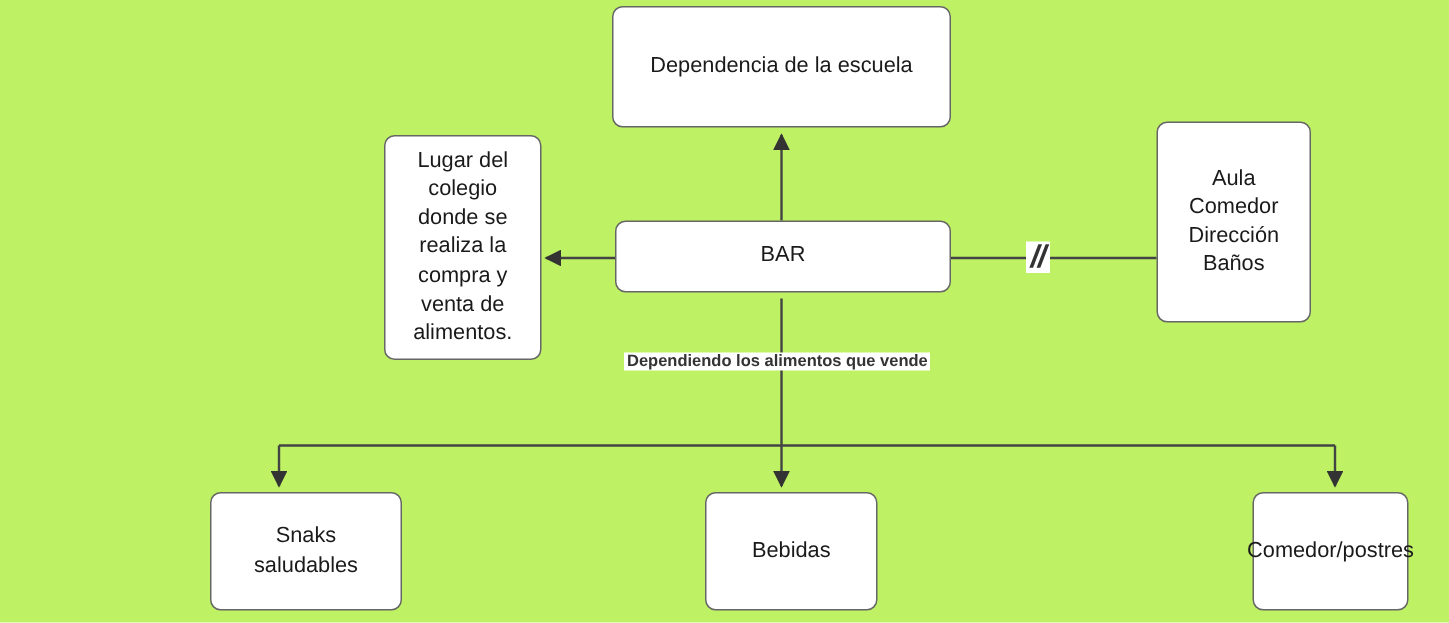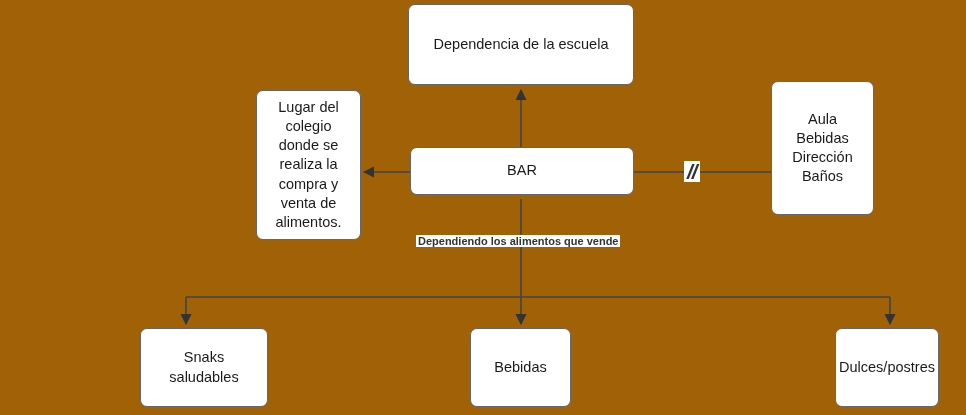--- a/index.html
+++ b/index.html
@@ -4,21 +4,21 @@
 <style>
   html, body {
     margin: 0;
     padding: 0;
     background: #ffffff;
   }
   #canvas {
     position: relative;
     width: 966px;
     height: 415px;
-    background: #a16207;
+    background: #bef264;
     overflow: hidden;
     font-family: "Liberation Sans", sans-serif;
   }
   #edges {
     position: absolute;
     left: 0;
     top: 0;
     width: 966px;
     height: 415px;
   }
@@ -42,21 +42,21 @@
     white-space: pre-line;
     padding: 0 4px;
   }
 
   
   #node-dependencia { left: 408px; top: 4px;   width: 226px; height: 81px; }
   #node-lugar       { left: 256px; top: 90px;  width: 105px; height: 150px; }
   #node-bar         { left: 410px; top: 147px; width: 224px; height: 48px; }
   #node-aula        { left: 771px; top: 81px;  width: 103px; height: 134px; }
   #node-snaks       { left: 140px; top: 328px; width: 128px; height: 79px; }
-  #node-bebidas     { left: 470px; top: 328px; width: 101px; height: 79px; }
+  #node-bebidas     { left: 470px; top: 328px; width: 115px; height: 79px; }
   #node-dulces      { left: 835px; top: 328px; width: 104px; height: 79px; }
 
   .edge-label {
     position: absolute;
     font-size: 11px;
     font-weight: bold;
     color: #333333;
     white-space: nowrap;
     z-index: 3;
     background: #ffffff;
@@ -136,35 +136,35 @@
 venta de
 alimentos.</span>
   </div>
 
   <div class="node" id="node-bar">
     <span class="node-label">BAR</span>
   </div>
 
   <div class="node" id="node-aula">
     <span class="node-label">Aula
-Bebidas
+Comedor
 Dirección
 Baños</span>
   </div>
 
   <div class="node" id="node-snaks">
     <span class="node-label">Snaks
 saludables</span>
   </div>
 
   <div class="node" id="node-bebidas">
     <span class="node-label">Bebidas</span>
   </div>
 
   <div class="node" id="node-dulces">
-    <span class="node-label">Dulces/postres</span>
+    <span class="node-label">Comedor/postres</span>
   </div>
 
   <div class="edge-label" id="label-dependiendo">Dependiendo los alimentos que vende</div>
 
   <div class="break-mark" id="break-aula">//</div>
 
 </div>
 
 </body></html>

